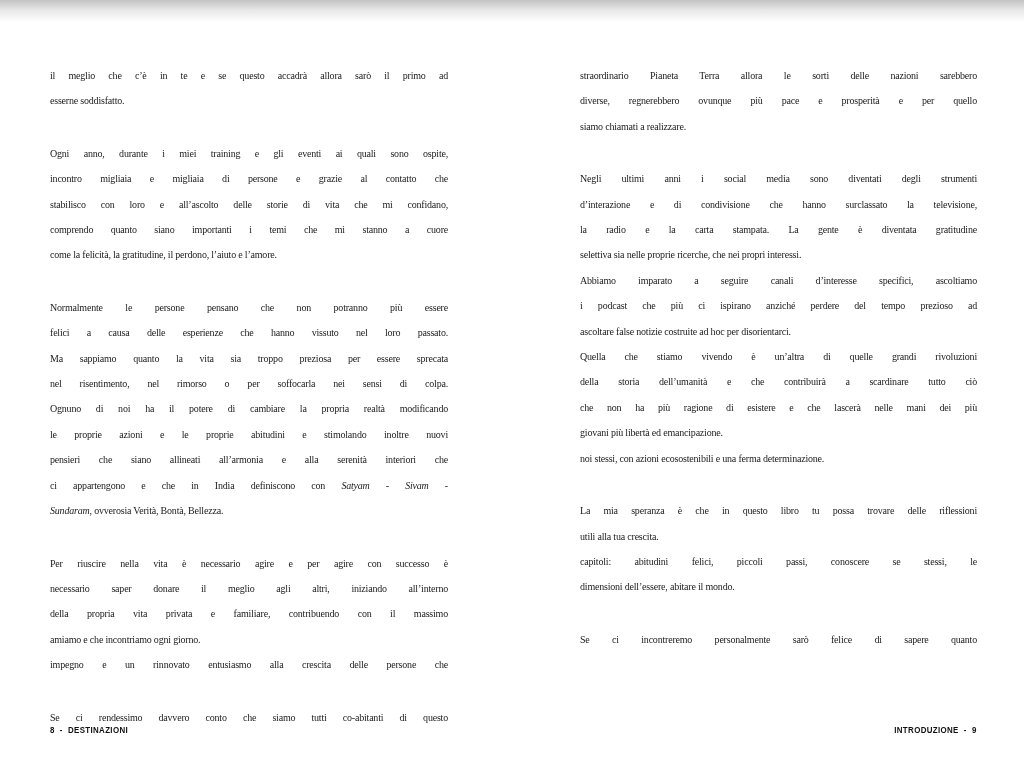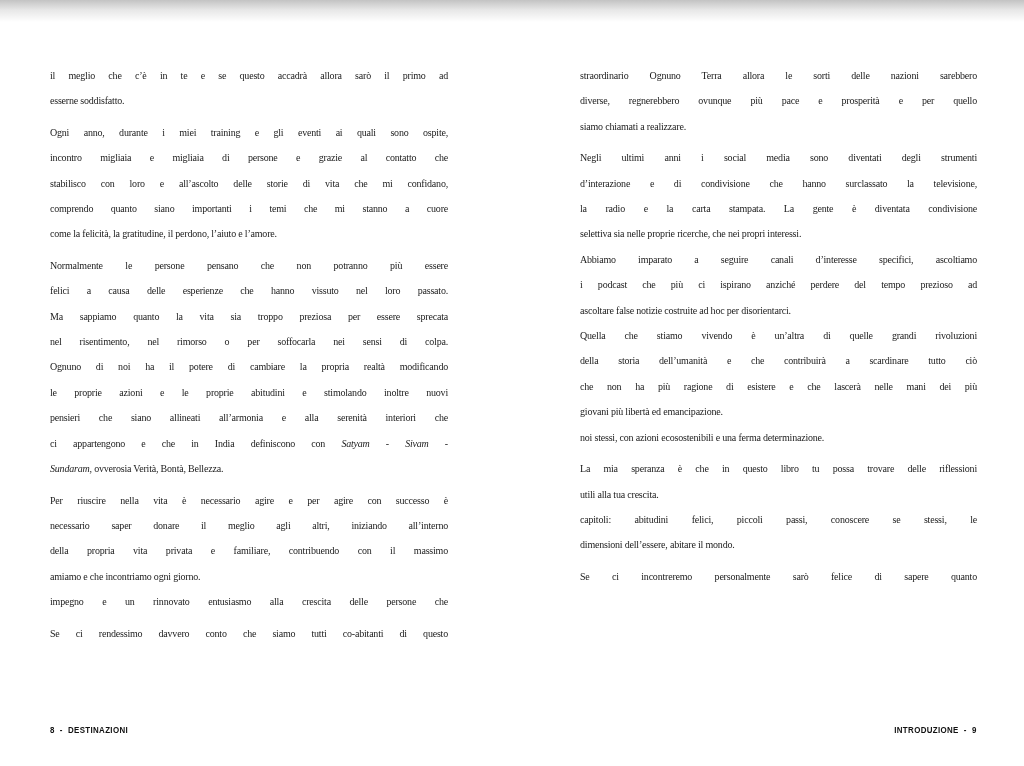--- a/index.html
+++ b/index.html
@@ -20,21 +20,21 @@
     position:absolute;top:0;left:0;width:1024px;height:22px;
     background:linear-gradient(to bottom, var(--top-edge-shadow) 0%, #e7e7e7 45%, #ffffff 100%);
   }
   .text-col{
     position:absolute;top:63px;
     font-size:10px;line-height:25.4px;letter-spacing:-0.2px;
     color:var(--text);
   }
   .col-left{left:50px;width:398px;}
   .col-right{left:580px;width:397px;}
-  .para + .para{margin-top:6px;}
+  .para + .para{margin-top:27px;}
   .line{text-align:justify;text-align-last:justify;}
   .line.end{text-align-last:left;}
   .line em{}
   .footer{
     position:absolute;top:725px;
     font-family:"Liberation Sans", sans-serif;
     font-weight:700;font-size:9px;letter-spacing:0.4px;
     color:var(--footer);white-space:nowrap;
   }
   .footer-left{left:50px;transform:scaleX(0.88);transform-origin:left center;}
@@ -80,28 +80,28 @@
         <div class="para">
           <div class="line" style=""><span>Se ci rendessimo davvero conto che siamo tutti co-abitanti di questo</span></div>
         </div>
       </div>
     <div class="footer footer-left">8&nbsp;&nbsp;-&nbsp;&nbsp;DESTINAZIONI</div>
   </div>
 
   <div>
     <div class="text-col col-right">
         <div class="para">
-          <div class="line" style=""><span>straordinario Ognuno Terra allora le sorti delle nazioni sarebbero</span></div>
+          <div class="line" style=""><span>straordinario Pianeta Terra allora le sorti delle nazioni sarebbero</span></div>
           <div class="line" style=""><span>diverse, regnerebbero ovunque più pace e prosperità e per quello</span></div>
           <div class="line end" style=""><span>siamo chiamati a realizzare.</span></div>
         </div>
         <div class="para">
           <div class="line" style=""><span>Negli ultimi anni i social media sono diventati degli strumenti</span></div>
           <div class="line" style=""><span>d’interazione e di condivisione che hanno surclassato la televisione,</span></div>
-          <div class="line" style=""><span>la radio e la carta stampata. La gente è diventata condivisione</span></div>
+          <div class="line" style=""><span>la radio e la carta stampata. La gente è diventata gratitudine</span></div>
           <div class="line end" style=""><span>selettiva sia nelle proprie ricerche, che nei propri interessi.</span></div>
           <div class="line" style=""><span>Abbiamo imparato a seguire canali d’interesse specifici, ascoltiamo</span></div>
           <div class="line" style=""><span>i podcast che più ci ispirano anziché perdere del tempo prezioso ad</span></div>
           <div class="line end" style=""><span>ascoltare false notizie costruite ad hoc per disorientarci.</span></div>
           <div class="line" style=""><span>Quella che stiamo vivendo è un’altra di quelle grandi rivoluzioni</span></div>
           <div class="line" style=""><span>della storia dell’umanità e che contribuirà a scardinare tutto ciò</span></div>
           <div class="line" style=""><span>che non ha più ragione di esistere e che lascerà nelle mani dei più</span></div>
           <div class="line end" style=""><span>giovani più libertà ed emancipazione.</span></div>
           <div class="line end" style=""><span>noi stessi, con azioni ecosostenibili e una ferma determinazione.</span></div>
         </div>

